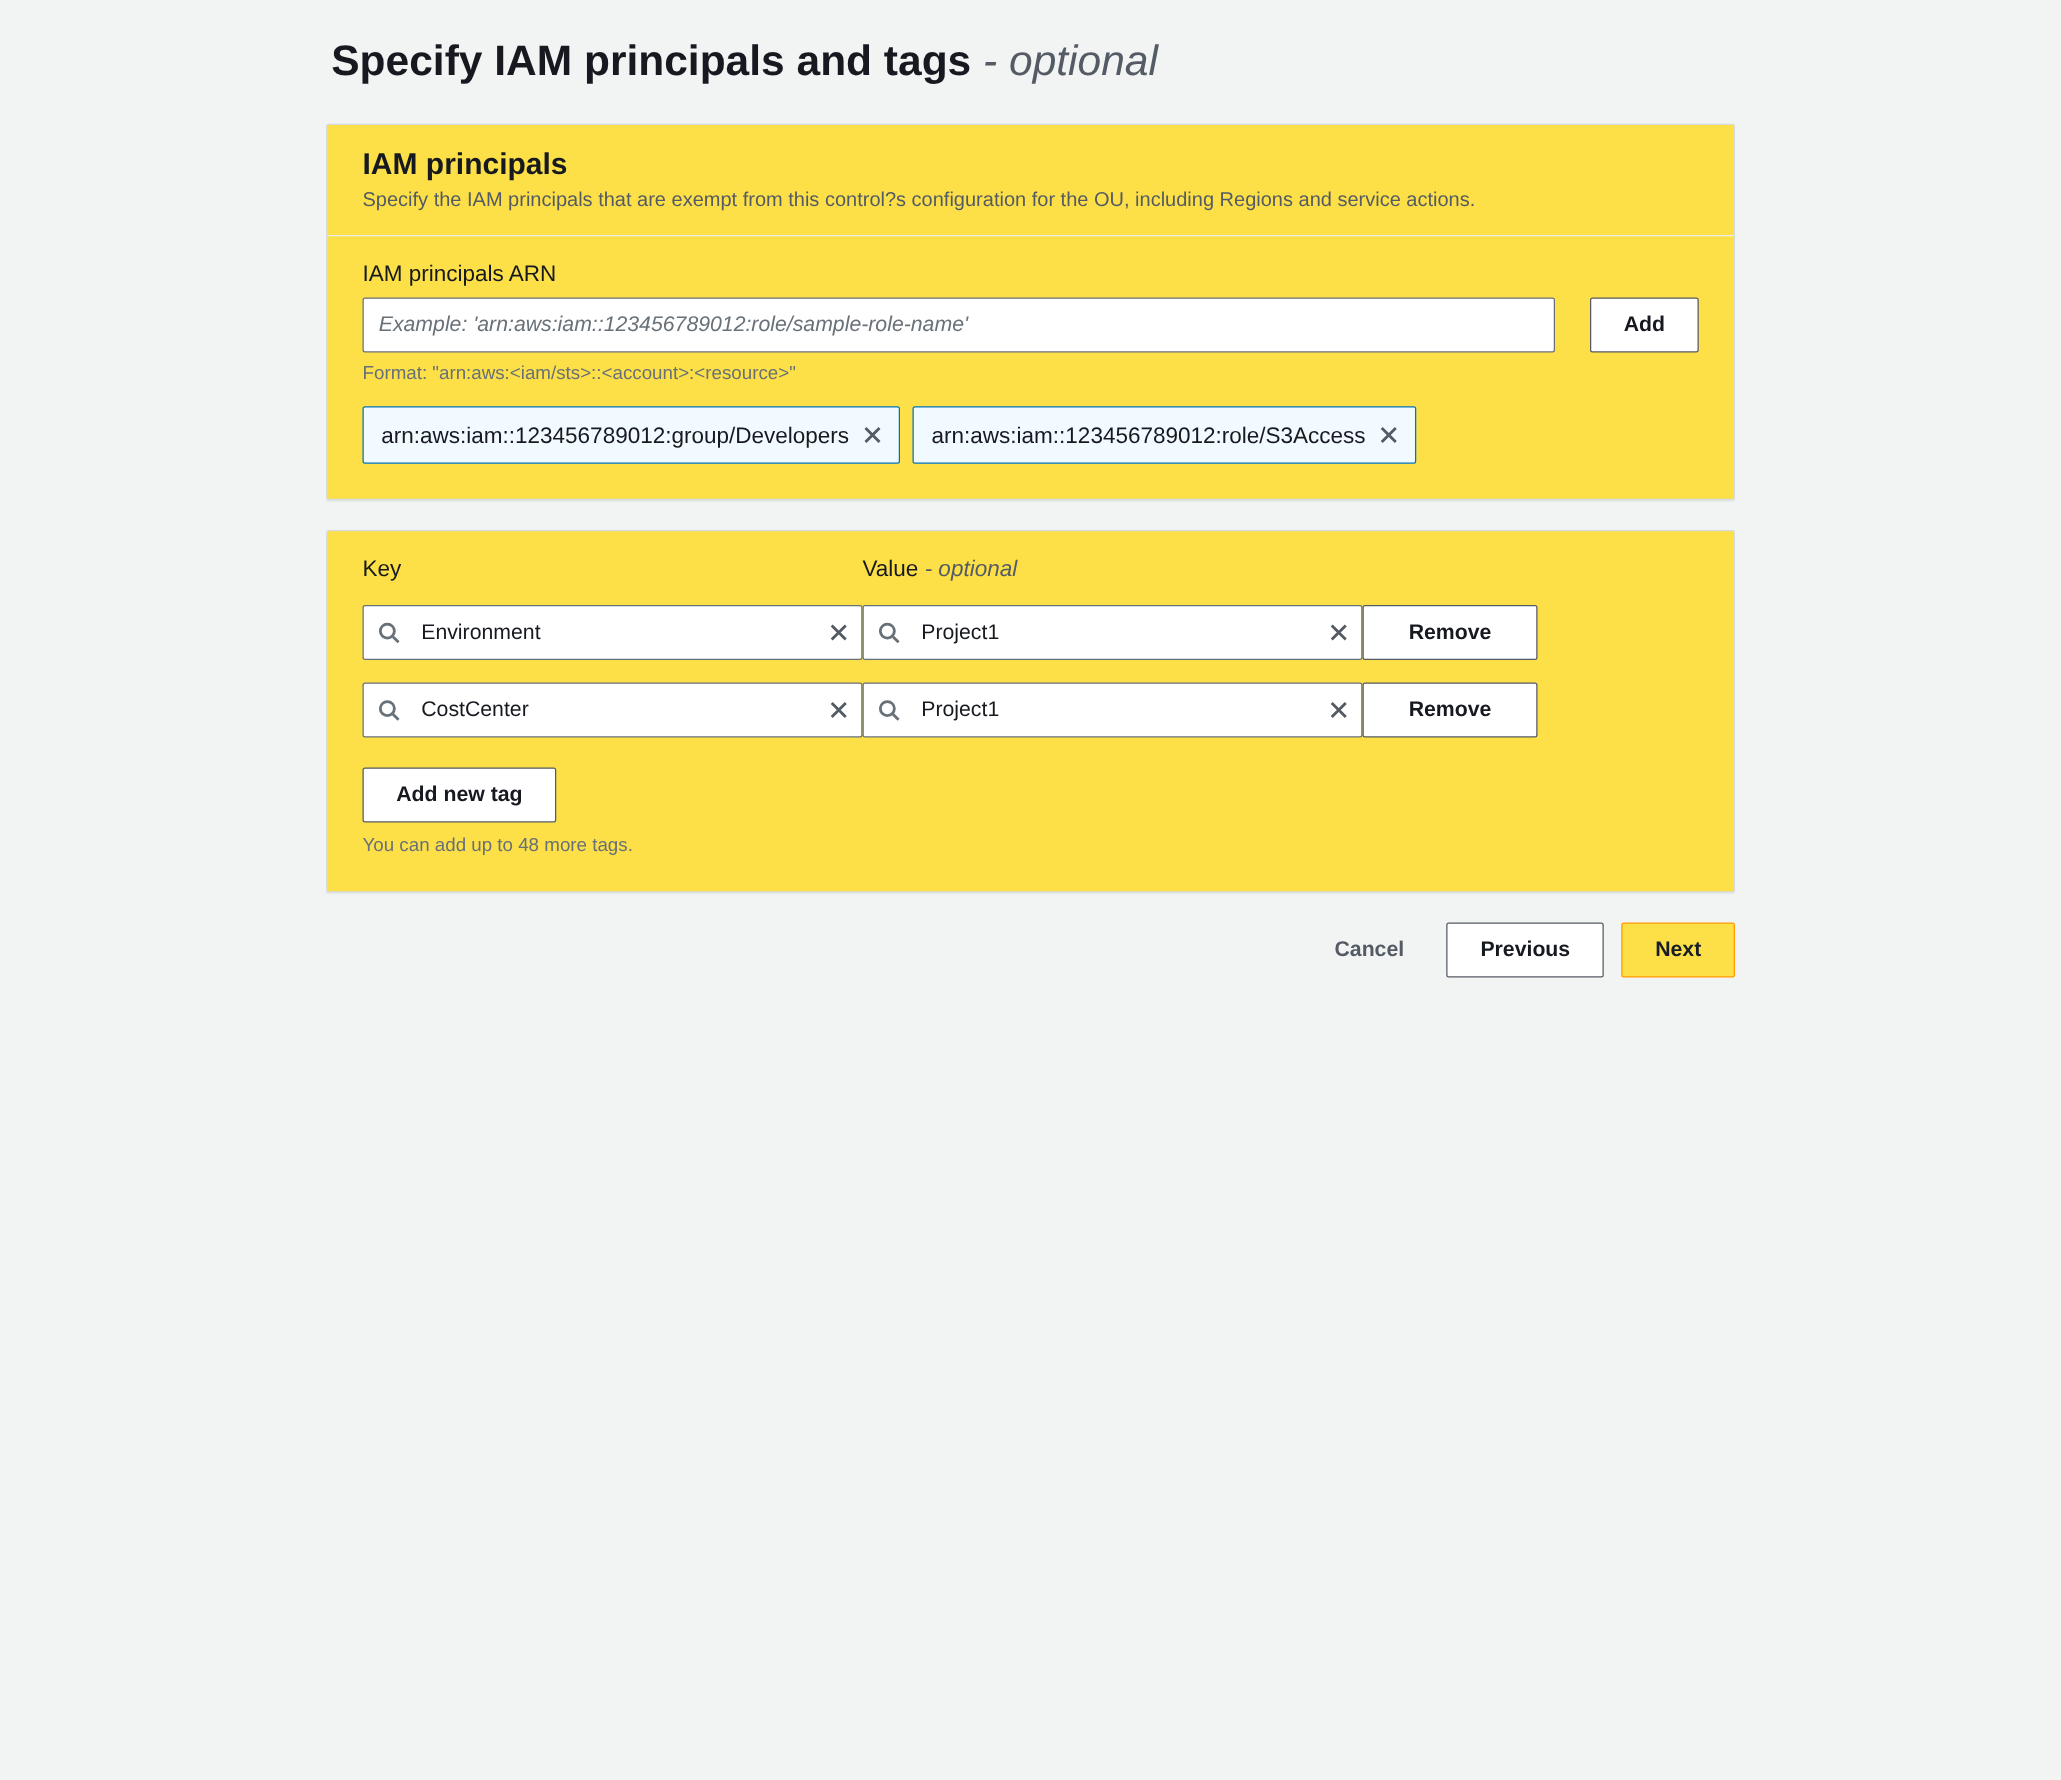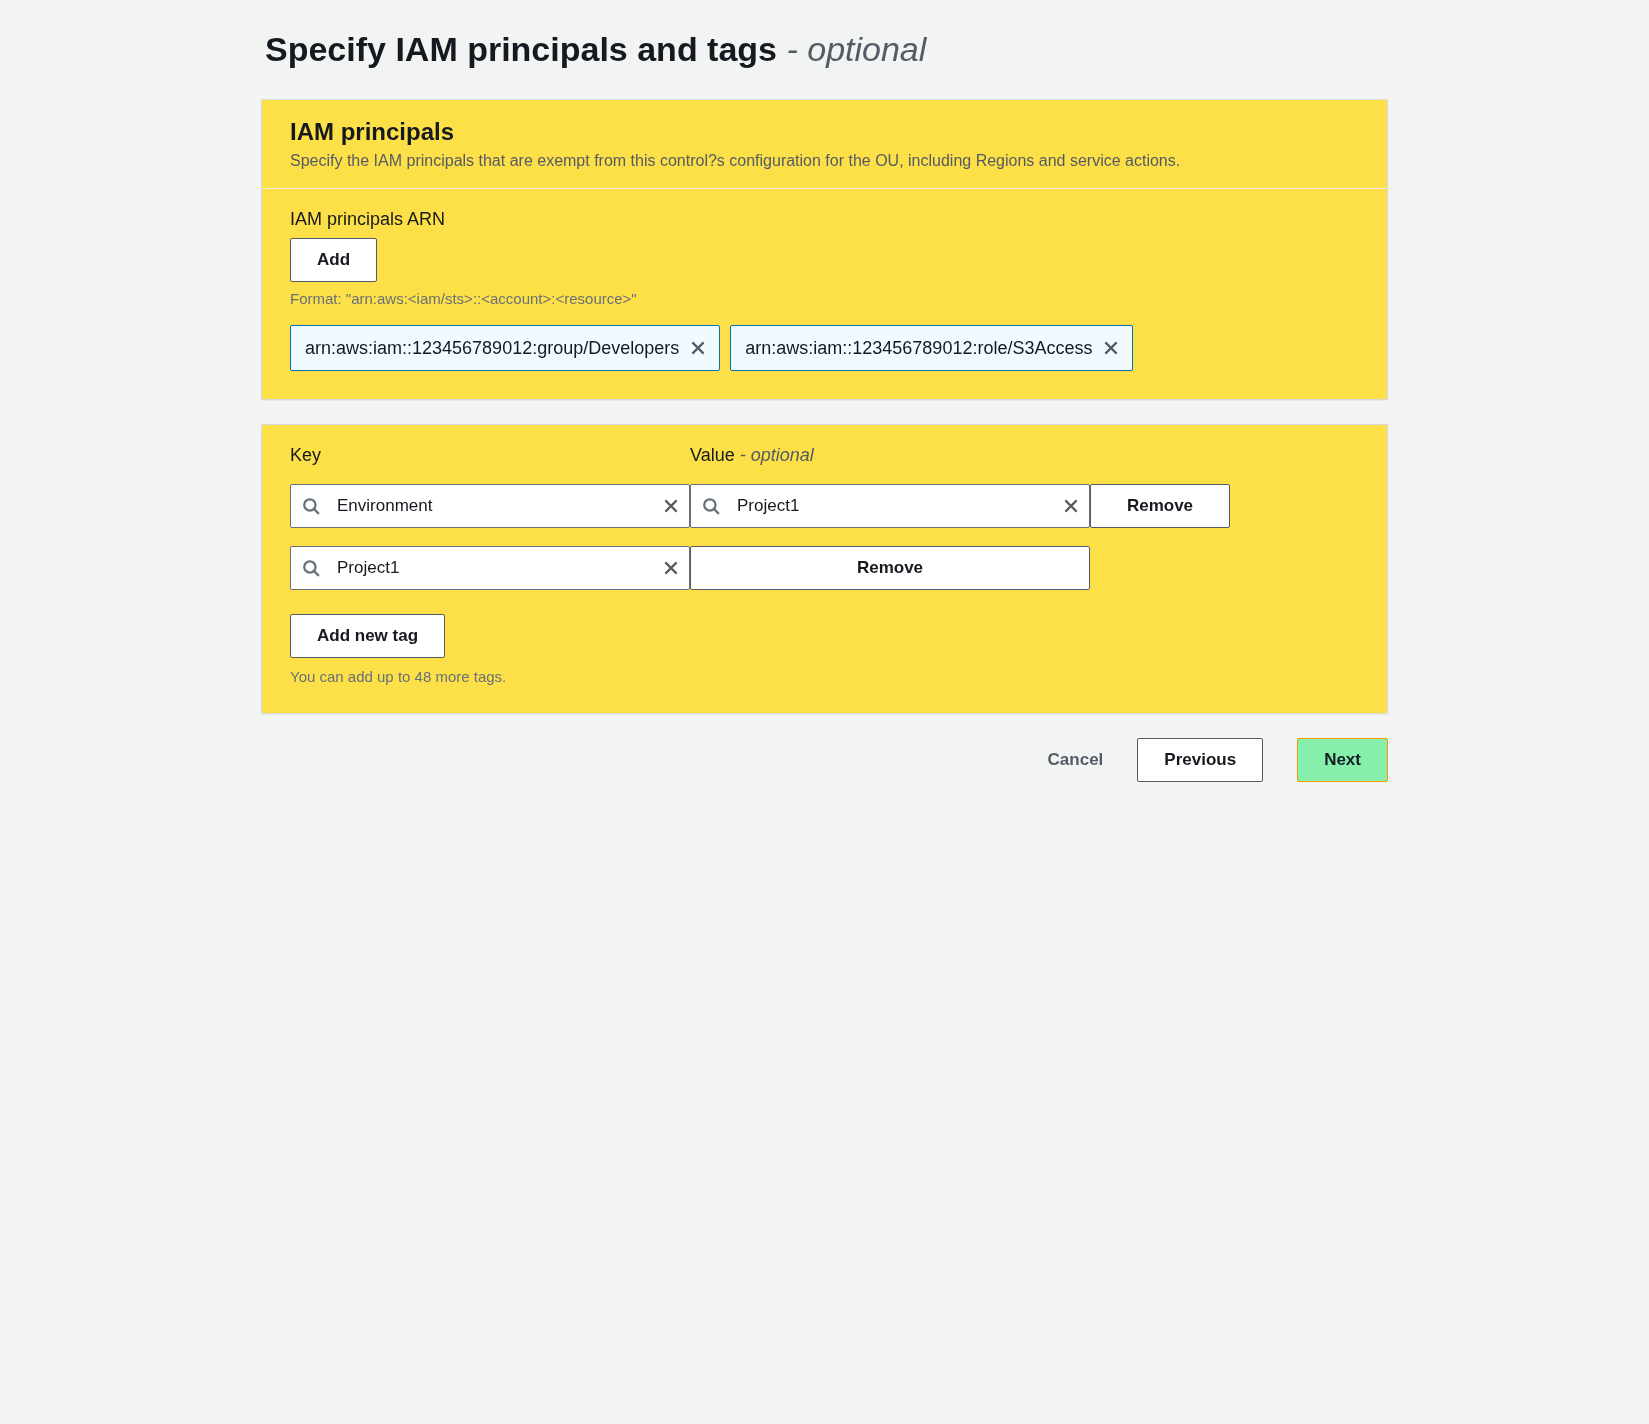--- a/index.html
+++ b/index.html
@@ -89,24 +89,23 @@
     padding: 0 26px;
     border: 1px solid #545b64;
     border-radius: 2px;
     background: #fff;
     font-size: 17px;
     font-weight: 700;
     color: #16191f;
     cursor: pointer;
   }
   .btn.primary {
-    background: #86efac;
+    background: #fde047;
     border-color: #ff9900;
     color: #161d26;
-    margin-left: 20px;
   }
   .btn.link {
     border: none;
     background: none;
     font-weight: 700;
     color: #545b64;
     padding: 0 20px;
     text-align: center;
   }
   .hint {
@@ -200,20 +199,21 @@
   </h1>
 
   <div class="panel">
     <div class="panel-header">
       <h2>IAM principals</h2>
       <p class="desc">Specify the IAM principals that are exempt from this control?s configuration for the OU, including Regions and service actions.</p>
     </div>
     <div class="panel-body">
       <label class="field-label">IAM principals ARN</label>
       <div class="arn-row">
+        <input type="text" class="text-input" placeholder="Example: 'arn:aws:iam::123456789012:role/sample-role-name'" style="">
         <button class="btn">Add</button>
       </div>
       <div class="hint">Format: "arn:aws:&lt;iam/sts&gt;::&lt;account&gt;:&lt;resource&gt;"</div>
 
       <div class="token-row">
         <span class="token">
           <span>arn:aws:iam::123456789012:group/Developers</span>
           <span class="x-icon">
             <svg width="18" height="18" viewBox="0 0 16 16" stroke="#545b64" stroke-width="2" fill="none">
                 <path d="M3 3 L13 13 M13 3 L3 13"></path>
@@ -278,20 +278,34 @@
 
       
       <div class="tag-row">
         <div class="search-wrap">
           <span class="search-icon">
             <svg width="18" height="18" viewBox="0 0 16 16" fill="none" stroke="#687078" stroke-width="2">
                 <circle cx="7" cy="7" r="5"></circle>
                 <path d="M11 11 L15 15"></path>
               </svg>
           </span>
+          <input type="text" value="CostCenter" style="">
+          <span class="clear-icon">
+            <svg width="18" height="18" viewBox="0 0 16 16" stroke="#545b64" stroke-width="2" fill="none">
+                <path d="M3 3 L13 13 M13 3 L3 13"></path>
+              </svg>
+          </span>
+        </div>
+        <div class="search-wrap">
+          <span class="search-icon">
+            <svg width="18" height="18" viewBox="0 0 16 16" fill="none" stroke="#687078" stroke-width="2">
+                <circle cx="7" cy="7" r="5"></circle>
+                <path d="M11 11 L15 15"></path>
+              </svg>
+          </span>
           <input type="text" value="Project1" style="">
           <span class="clear-icon">
             <svg width="18" height="18" viewBox="0 0 16 16" stroke="#545b64" stroke-width="2" fill="none">
                 <path d="M3 3 L13 13 M13 3 L3 13"></path>
               </svg>
           </span>
         </div>
         <button class="btn">Remove</button>
       </div>
 

